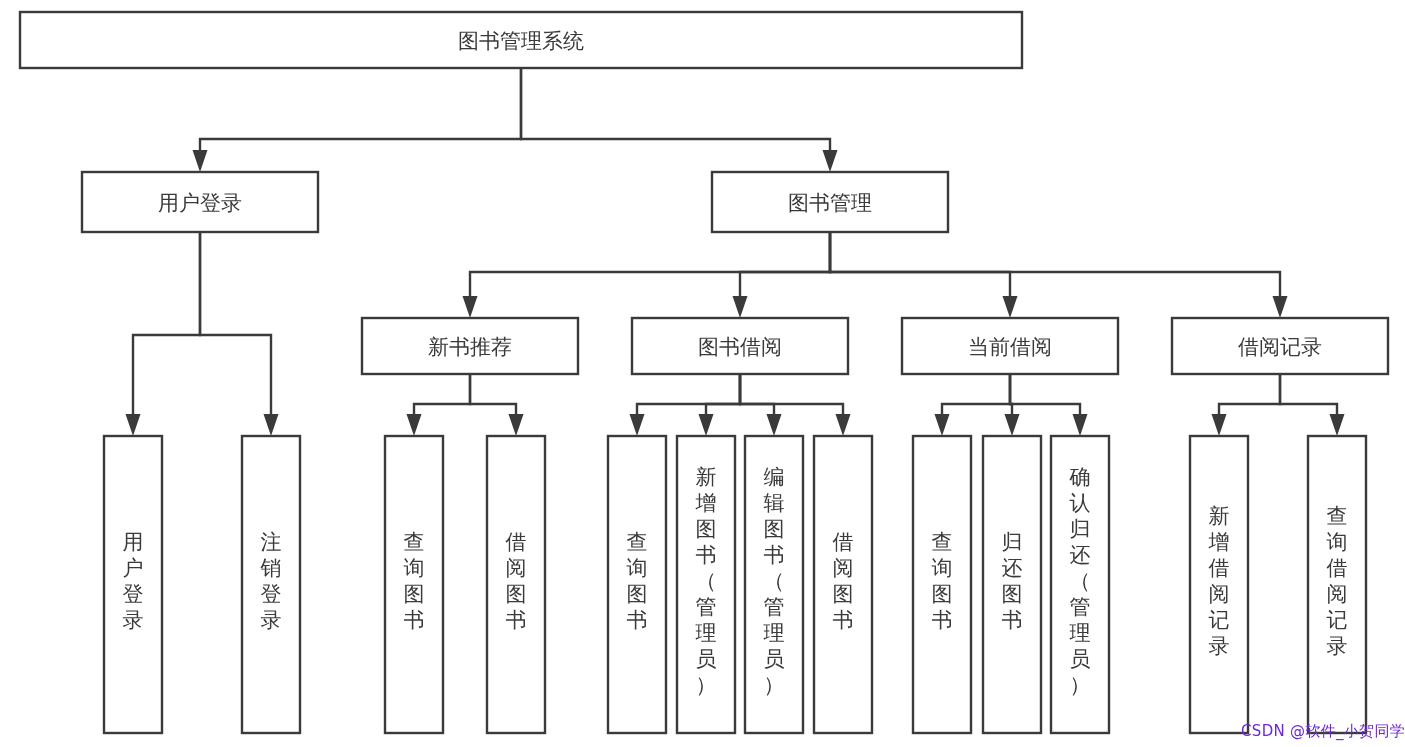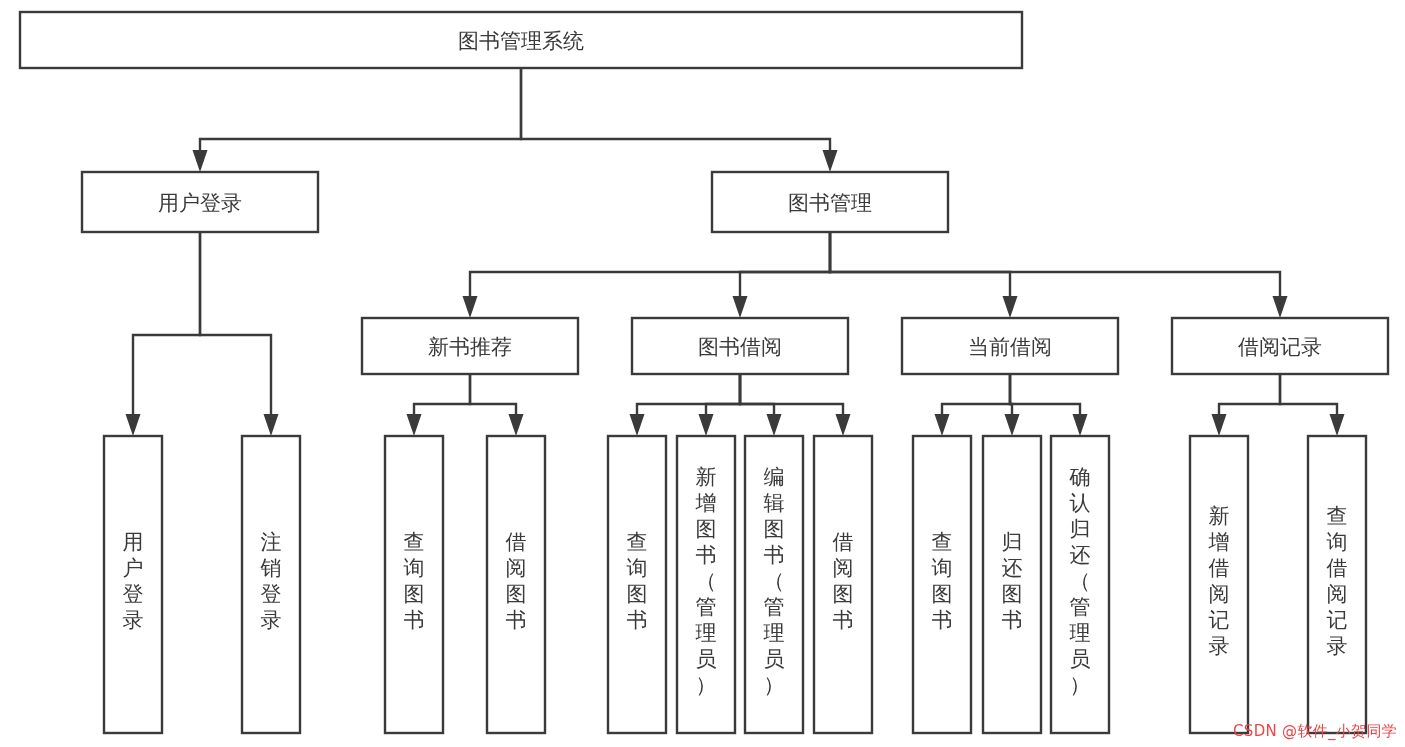--- a/index.html
+++ b/index.html
@@ -51,24 +51,24 @@
     dominant-baseline: central;
   }
   .node-label-v {
     fill: #3a3a3a;
     font-size: 21px;
     font-family: "DejaVu Sans", "Liberation Sans", sans-serif;
     text-anchor: middle;
   }
   .watermark-text {
     position: absolute;
-    right: 8px;
+    right: 0;
     bottom: 6px;
     font-size: 15px;
-    color: #ef4444;
+    color: #6d28d9;
     font-family: "DejaVu Sans", "Liberation Sans", sans-serif;
     white-space: nowrap;
     letter-spacing: 0.3px;
   }
 </style>
 </head>
 <body>
 
 <div id="diagram-root">
   <svg class="diagram-canvas" id="diagram-canvas" viewBox="0 0 1405 747">

